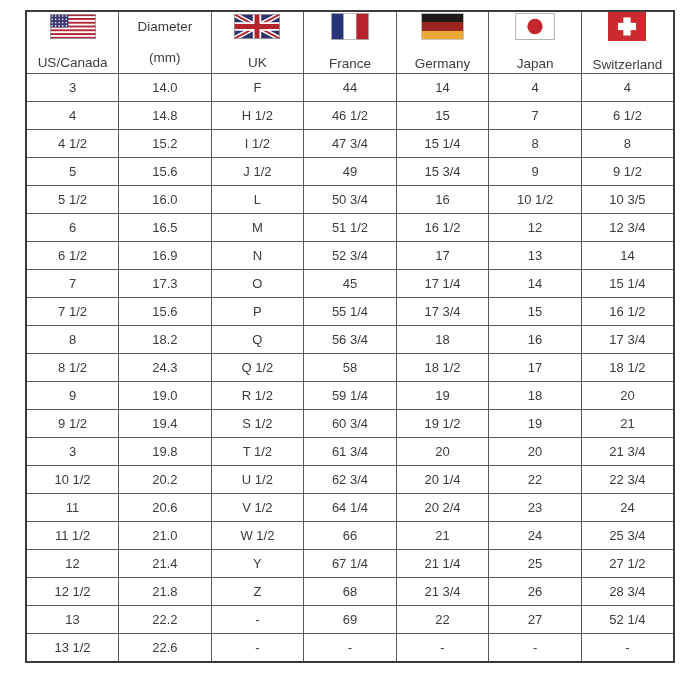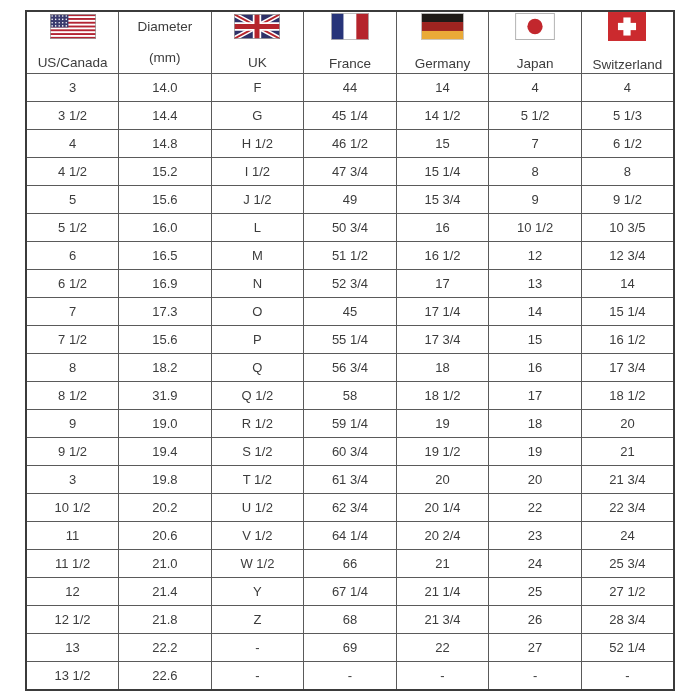--- a/index.html
+++ b/index.html
@@ -154,29 +154,20 @@
         <tr>
           <td>3</td>
           <td>14.0</td>
           <td>F</td>
           <td>44</td>
           <td>14</td>
           <td>4</td>
           <td>4</td>
         </tr>
         <tr>
-          <td>3 1/2</td>
-          <td>14.4</td>
-          <td>G</td>
-          <td>45 1/4</td>
-          <td>14 1/2</td>
-          <td>5 1/2</td>
-          <td>5 1/3</td>
-        </tr>
-        <tr>
           <td>4</td>
           <td>14.8</td>
           <td>H 1/2</td>
           <td>46 1/2</td>
           <td>15</td>
           <td>7</td>
           <td>6 1/2</td>
         </tr>
         <tr>
           <td>4 1/2</td>
@@ -245,21 +236,21 @@
           <td>8</td>
           <td>18.2</td>
           <td>Q</td>
           <td>56 3/4</td>
           <td>18</td>
           <td>16</td>
           <td>17 3/4</td>
         </tr>
         <tr>
           <td>8 1/2</td>
-          <td>31.9</td>
+          <td>24.3</td>
           <td>Q 1/2</td>
           <td>58</td>
           <td>18 1/2</td>
           <td>17</td>
           <td>18 1/2</td>
         </tr>
         <tr>
           <td>9</td>
           <td>19.0</td>
           <td>R 1/2</td>

